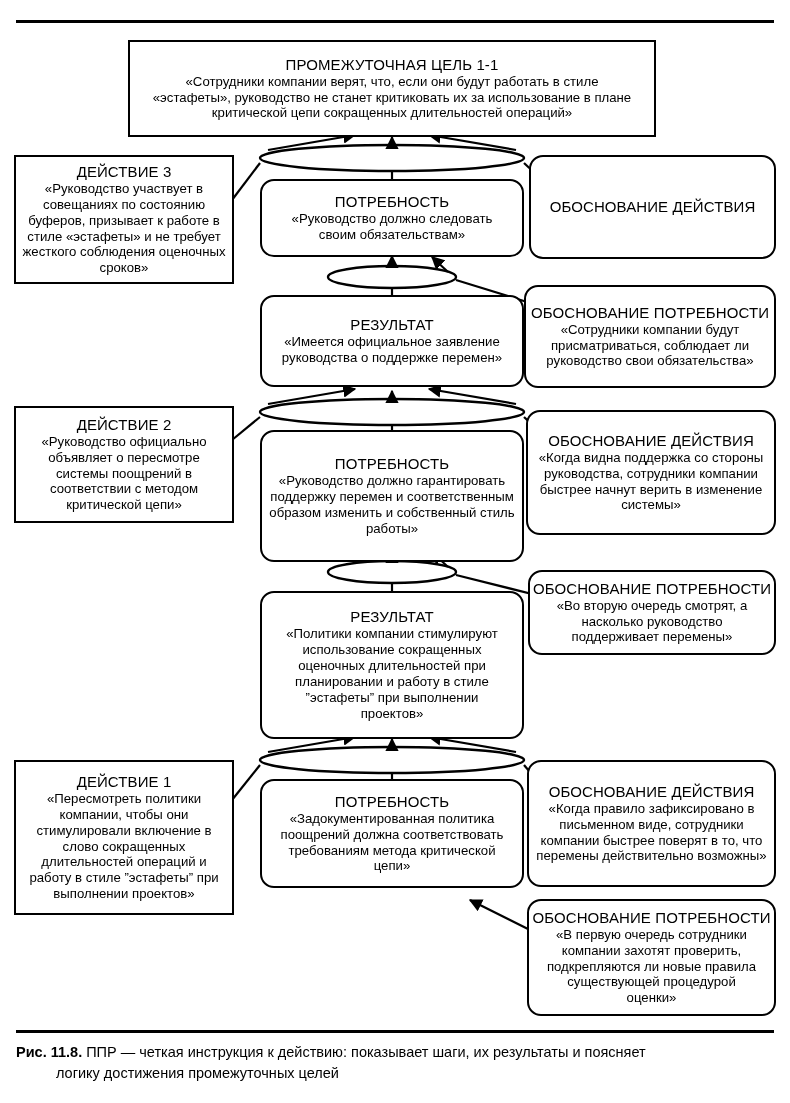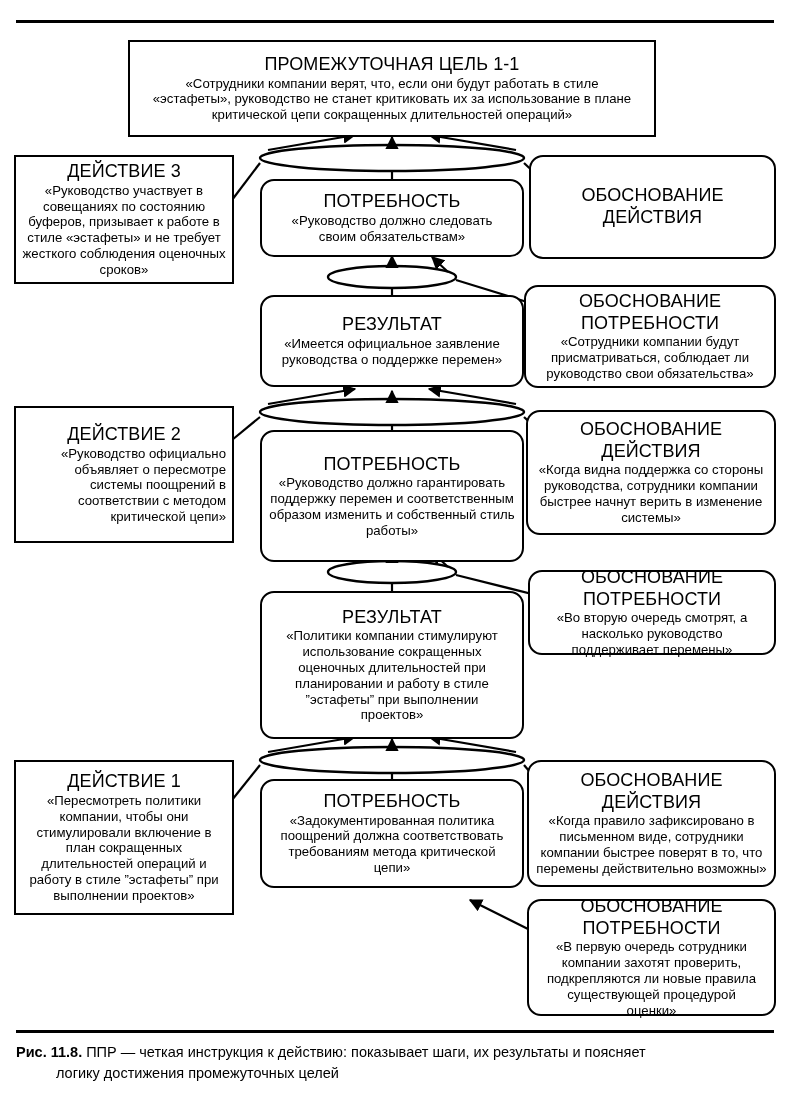--- a/index.html
+++ b/index.html
@@ -3,21 +3,21 @@
 <meta charset="utf-8">
 <style>
   html,body{margin:0;padding:0;background:#ffffff;}
   body{width:790px;height:1103px;position:relative;
        font-family:"Liberation Sans","DejaVu Sans",sans-serif;color:#000;}
   #canvas{position:absolute;left:0;top:0;width:790px;height:1103px;}
   #wires{position:absolute;left:0;top:0;width:790px;height:1103px;pointer-events:none;}
   .box{position:absolute;box-sizing:border-box;border:2px solid #000;background:#fff;
        display:flex;flex-direction:column;align-items:center;justify-content:center;
        text-align:center;line-height:1.20;z-index:2;}
-  .box .ttl{font-size:18px;letter-spacing:.1px;}
+  .box .ttl{font-size:15px;letter-spacing:.1px;}
   .box .bdy{font-size:13.2px;}
   .rounded{border-radius:14px;}
   .sharp{border-radius:0;}
   .goal{padding:6px 10px;}
   .mid .bdy,.side .bdy,.act .bdy{margin-top:0px;}
   .topline{position:absolute;left:16px;top:20px;width:758px;height:0;
            border-top:3px solid #000;z-index:3;}
   .capline{position:absolute;left:16px;top:1030px;width:758px;height:0;
            border-top:3px solid #000;z-index:3;}
   #caption{position:absolute;left:16px;top:1042px;width:760px;font-size:14.5px;
@@ -103,21 +103,21 @@
   <div class="box rounded mid" style="left:260px;top:295px;width:264px;height:92px;">
     <div class="ttl">РЕЗУЛЬТАТ</div>
     <div class="bdy" style="padding:0 16px;">«Имеется официальное заявление руководства о поддержке перемен»</div>
   </div>
 
   <div class="box rounded side" style="left:524px;top:285px;width:252px;height:103px;">
     <div class="ttl">ОБОСНОВАНИЕ ПОТРЕБНОСТИ</div>
     <div class="bdy" style="padding:0 6px;">«Сотрудники компании будут присматриваться, соблюдает ли руководство свои обязательства»</div>
   </div>
 
-  <div class="box sharp act" style="left:14px;top:406px;width:220px;height:137px;text-align:right;">
+  <div class="box sharp act" style="left:14px;top:406px;width:220px;height:117px;">
     <div class="ttl">ДЕЙСТВИЕ 2</div>
     <div class="bdy" style="padding:0 6px;">«Руководство официально объявляет о пересмотре системы поощрений в соответствии с методом критической цепи»</div>
   </div>
 
   <div class="box rounded mid" style="left:260px;top:430px;width:264px;height:132px;">
     <div class="ttl">ПОТРЕБНОСТЬ</div>
     <div class="bdy" style="padding:0 6px;">«Руководство должно гарантировать поддержку перемен и соответственным образом изменить и собственный стиль работы»</div>
   </div>
 
   <div class="box rounded side" style="left:526px;top:410px;width:250px;height:125px;">
@@ -130,21 +130,21 @@
     <div class="bdy" style="padding:0 12px;">«Политики компании стимулируют использование сокращенных оценочных длительностей при планировании и работу в стиле ”эстафеты” при выполнении проектов»</div>
   </div>
 
   <div class="box rounded side" style="left:528px;top:570px;width:248px;height:85px;">
     <div class="ttl">ОБОСНОВАНИЕ ПОТРЕБНОСТИ</div>
     <div class="bdy" style="padding:0 8px;">«Во вторую очередь смотрят, а насколько руководство поддерживает перемены»</div>
   </div>
 
   <div class="box sharp act" style="left:14px;top:760px;width:220px;height:155px;">
     <div class="ttl">ДЕЙСТВИЕ 1</div>
-    <div class="bdy" style="padding:0 6px;">«Пересмотреть политики компании, чтобы они стимулировали включение в план сокращенных длительностей операций и работу в стиле ”эстафеты” при выполнении проектов»</div>
+    <div class="bdy" style="padding:0 6px;">«Пересмотреть политики компании, чтобы они стимулировали включение в слово сокращенных длительностей операций и работу в стиле ”эстафеты” при выполнении проектов»</div>
   </div>
 
   <div class="box rounded mid" style="left:260px;top:779px;width:264px;height:109px;">
     <div class="ttl">ПОТРЕБНОСТЬ</div>
     <div class="bdy" style="padding:0 12px;">«Задокументированная политика поощрений должна соответствовать требованиям метода критической цепи»</div>
   </div>
 
   <div class="box rounded side" style="left:527px;top:760px;width:249px;height:127px;">
     <div class="ttl">ОБОСНОВАНИЕ ДЕЙСТВИЯ</div>
     <div class="bdy" style="padding:0 6px;">«Когда правило зафиксировано в письменном виде, сотрудники компании быстрее поверят в то, что перемены действительно возможны»</div>

